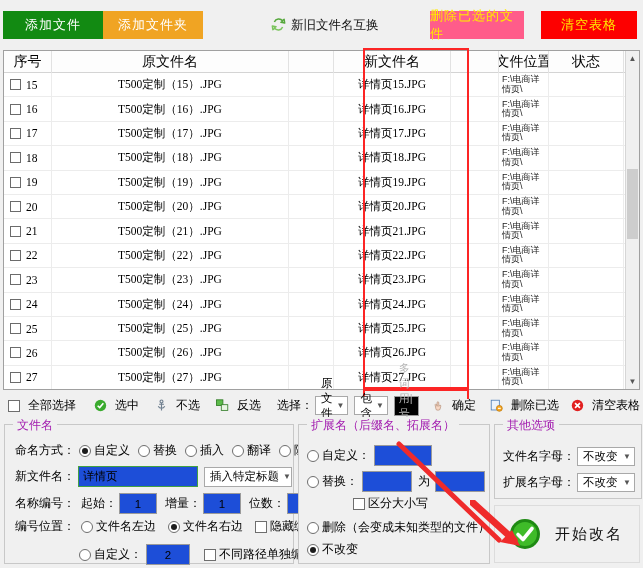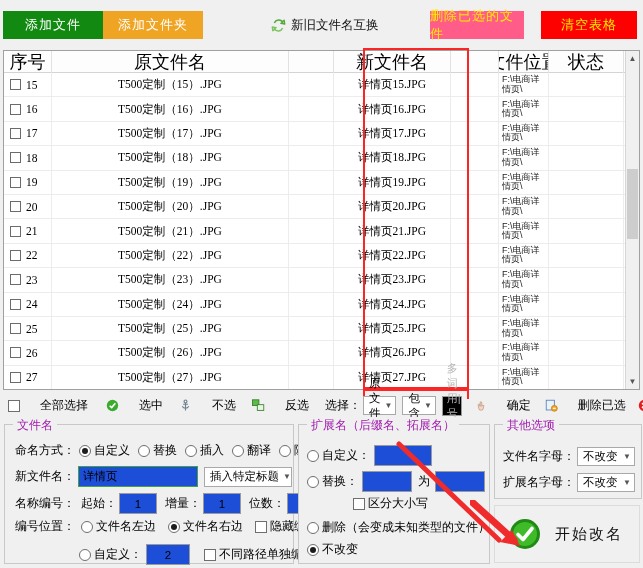--- a/index.html
+++ b/index.html
@@ -22,38 +22,38 @@
     font-size: 13px; border: none; cursor: pointer;
     letter-spacing: 1px;
   }
   .tbtn-add-file   { left: 3px;   width: 100px; background: #128a12; color: #ffffff; }
   .tbtn-add-folder { left: 103px; width: 100px; background: #f0a423; color: #ffffff; }
   .tbtn-del-sel    { left: 430px; width: 94px;  background: #ff5c8a; color: #ffe900; }
   .tbtn-clear      { left: 541px; width: 96px;  background: #fd0000; color: #ffe900; }
 
   .swap-link {
     position: absolute; left: 271px; top: 17px;
-    display: flex; align-items: center; gap: 5px;
+    display: flex; gap: 5px;
     font-size: 12.5px; color: #111; cursor: pointer;
   }
   .swap-icon { width: 15px; height: 15px; display: block; }
 
   
   .grid {
     position: absolute; left: 3px; top: 50px;
     width: 637px; height: 340px;
     background: #ffffff;
     border: 1px solid #a0a0a0;
     overflow: hidden;
   }
   .ghead {
     display: flex; height: 22px;
     background: #fdfdfd;
     border-bottom: 1px solid #d4d4d4;
-    font-size: 18px;
+    font-size: 14px;
   }
   .ghead .hc {
     display: flex; align-items: center; justify-content: center;
     border-right: 1px solid #e2e2e2;
     height: 22px; overflow: hidden; white-space: nowrap;
   }
   .c-idx  { width: 48px; }
   .c-old  { width: 237px; }
   .c-gap1 { width: 45px; }
   .c-new  { width: 117px; }
@@ -99,21 +99,21 @@
 
   
   .hl-col {
     position: absolute; left: 363px; top: 48px;
     width: 106px; height: 341px;
     border: 2px solid #fc2525; pointer-events: none;
   }
 
   
   .selbar { position: absolute; left: 4px; top: 393px; width: 636px; height: 25px; display: flex; align-items: center; }
-  .sb-item { display: flex; align-items: center; gap: 20px; font-size: 12px; cursor: pointer; white-space: nowrap; }
+  .sb-item { display: flex; align-items: center; gap: 8px; font-size: 12px; cursor: pointer; white-space: nowrap; }
   .sb-lbl { font-size: 12px; white-space: nowrap; }
   .mini-sel {
     height: 19px; border: 1px solid #a9a9a9; background: #fff;
     display: flex; align-items: center; justify-content: space-between;
     padding: 0 3px 0 5px; font-size: 11.5px; gap: 4px;
   }
   .cv { font-size: 8px; color: #555; }
   .kwinput {
     height: 20px; border: 1px solid #9a9a9a; background: #000000;
     display: flex; align-items: center; padding-left: 4px;

